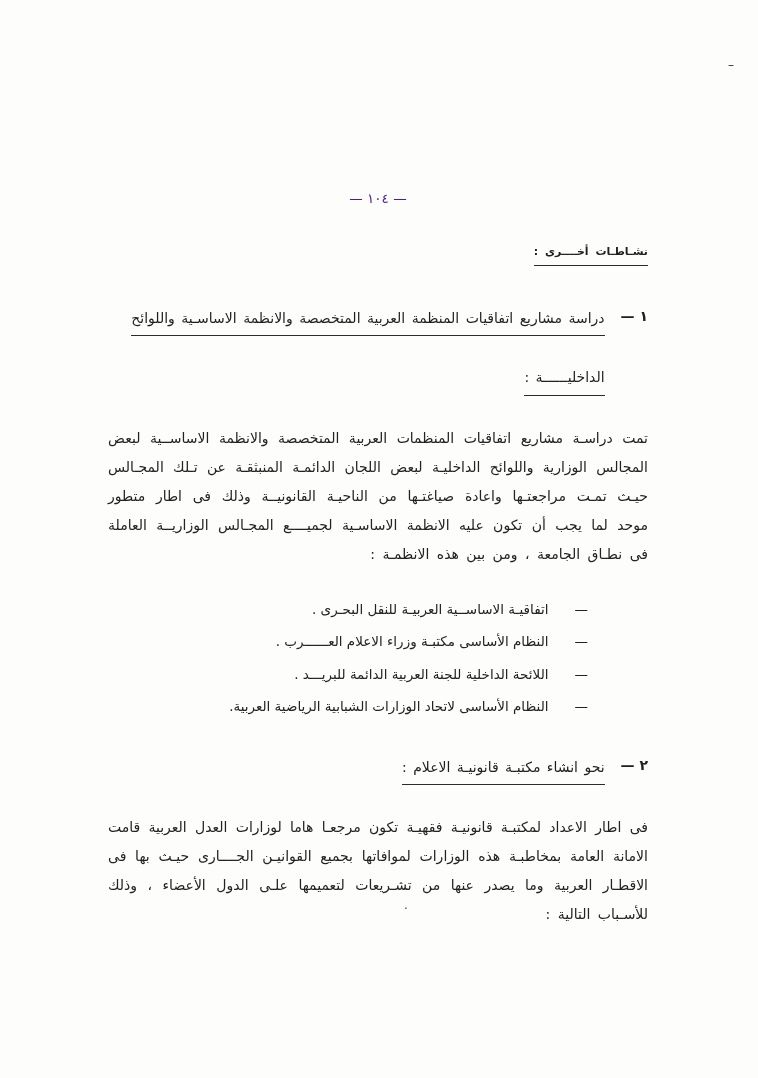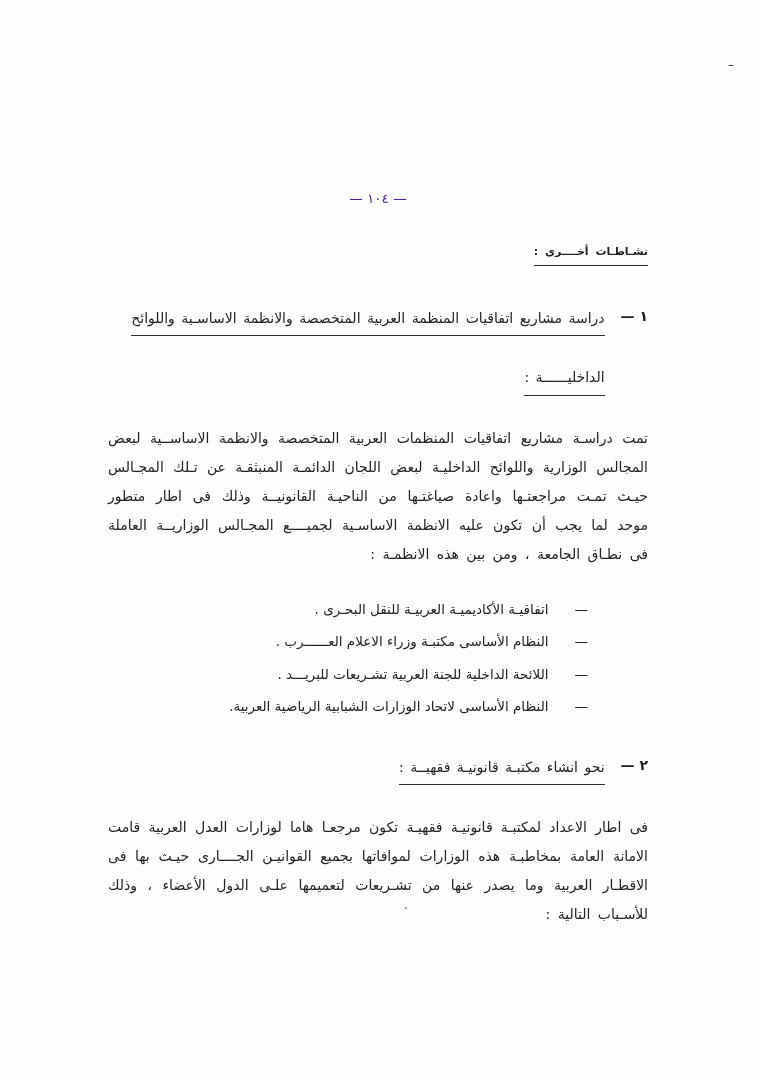--- a/index.html
+++ b/index.html
@@ -131,40 +131,40 @@
           <span class="title-line underlined">الداخليــــــة :</span>
         </div>
       </div>
     </div>
 
     <p class="body-par">تمت دراسـة مشاريع اتفاقيات المنظمات العربية المتخصصة والانظمة الاساســية لبعض المجالس الوزارية واللوائح الداخليـة لبعض اللجان الدائمـة المنبثقـة عن تـلك المجـالس حيـث تمـت مراجعتـها واعادة صياغتـها من الناحيـة القانونيــة وذلك فى اطار متطور موحد لما يجب أن تكون عليه الانظمة الاساسـية لجميــــع المجـالس الوزاريــة العاملة فى نطـاق الجامعة ،  ومن بين هذه الانظمـة :</p>
 
     <ul class="bullets">
       <li>
         <span class="bullet-dash">—</span>
-        <span class="bullet-text">اتفاقيـة الأكاديميـة العربيـة للنقل البحـرى .</span>
+        <span class="bullet-text">اتفاقيـة الاساســية العربيـة للنقل البحـرى .</span>
       </li>
       <li>
         <span class="bullet-dash">—</span>
         <span class="bullet-text">النظام الأساسى مكتبـة وزراء الاعلام العــــــرب .</span>
       </li>
       <li>
         <span class="bullet-dash">—</span>
-        <span class="bullet-text">اللائحة الداخلية للجنة العربية تشـريعات للبريـــد .</span>
+        <span class="bullet-text">اللائحة الداخلية للجنة العربية الدائمة للبريـــد .</span>
       </li>
       <li>
         <span class="bullet-dash">—</span>
         <span class="bullet-text">النظام الأساسى لاتحاد الوزارات الشبابية الرياضية العربية.</span>
       </li>
     </ul>
 
     <div class="item-header item2-header">
       <span class="item-number">٢ —</span>
       <div class="item-title-lines">
-        <span class="title-line underlined">نحو انشاء مكتبـة قانونيـة فقهيــة :</span>
+        <span class="title-line underlined">نحو انشاء مكتبـة قانونيـة الاعلام :</span>
       </div>
     </div>
 
     <p class="body-par">فى اطار الاعداد لمكتبـة قانونيـة فقهيـة تكون مرجعـا هاما لوزارات العدل العربية قامت الامانة العامة بمخاطبـة هذه الوزارات لموافاتها بجميع القوانيـن الجــــارى حيـث بها فى الاقطـار العربية وما يصدر عنها من تشـريعات لتعميمها علـى الدول الأعضاء ،  وذلك للأسـباب التالية :</p>
 
   </div>
 
   <span class="footer-dot">·</span>
 
 </div>

